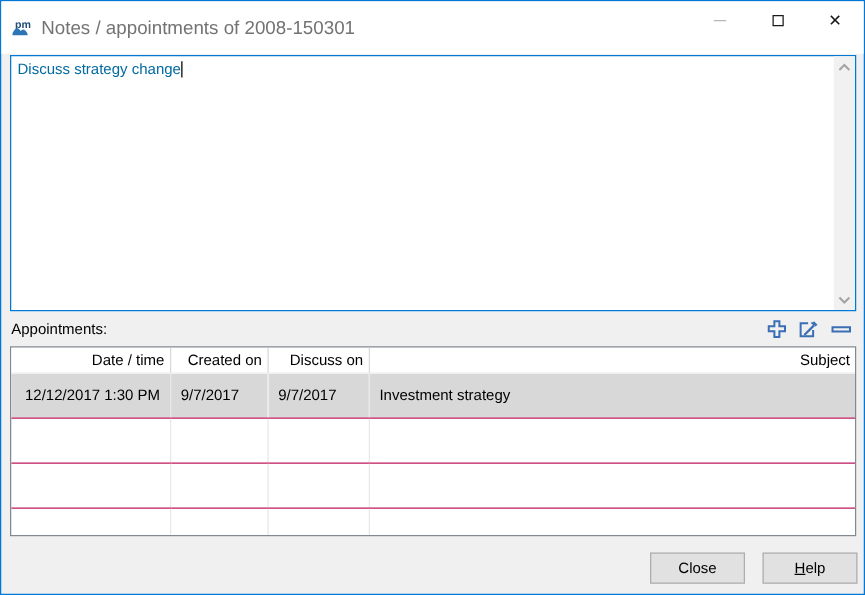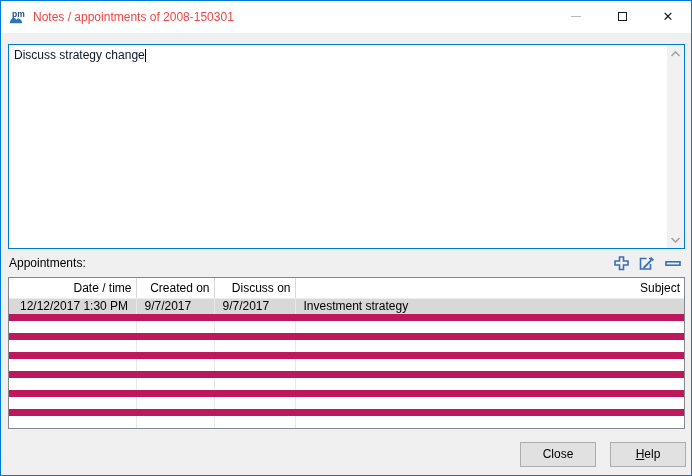--- a/index.html
+++ b/index.html
@@ -9,43 +9,43 @@
   .window {
     position: relative;
     width: 692px; height: 476px;
     border: 1px solid #0078d7;
     background: #f0f0f0;
     overflow: hidden;
   }
 
   
   .titlebar {
-    position: absolute; left: 0; top: 0; right: 0; height: 32px;
+    position: absolute; left: 0; top: 0; right: 0; height: 42px;
     background: #ffffff;
     display: flex; align-items: center; text-align: right;
   }
   .app-icon { margin-left: 8px; width: 18px; height: 16px; display: inline-flex; }
   .title-text {
-    margin-left: 6px; font-size: 12px; color: #ef4444;
+    margin-left: 6px; font-size: 15px; color: #737373;
     white-space: nowrap;
   }
   .win-controls { position: absolute; right: 0; top: 0; height: 30px; display: flex; }
   .win-btn { width: 46px; height: 30px; display: flex; align-items: center; justify-content: center; }
   .glyph-min { width: 10px; height: 1px; background: #b8b8b8; display: block; }
   .glyph-max { width: 9px; height: 9px; border: 1px solid #1a1a1a; display: block; background: transparent; }
   .glyph-close { font-size: 13px; color: #1a1a1a; line-height: 1; }
 
   
   .note-box {
     position: absolute; left: 7px; top: 43px; width: 677px; height: 205px;
     background: #fff; border: 1px solid #0078d7;
   }
   .note-text {
     position: absolute; left: 0; top: 0; right: 17px; bottom: 0;
-    padding: 3px 4px 3px 5px; font-size: 12px; color: #0f172a;
+    padding: 3px 4px 3px 5px; font-size: 12px; color: #0369a1;
     white-space: pre-wrap;
   }
   .caret {
     display: inline-block; width: 0; height: 13px;
     border-left: 1px solid #000; vertical-align: text-bottom;
   }
   .vscrollbar {
     position: absolute; top: 0; right: 0; width: 17px; height: 100%;
     background: #f1f1f1;
   }
@@ -72,22 +72,22 @@
   table { border-collapse: collapse; table-layout: fixed; width: 100%; font-size: 12px; }
   th {
     height: 20px; font-weight: normal; text-align: right; color: #000;
     padding: 0 4px 0 8px; border-right: 1px solid #d9d9d9;
     border-bottom: 1px solid #ececec; background: #fff;
     overflow: hidden; white-space: nowrap;
   }
   th:first-child { padding-left: 11px; }
   th:last-child { border-right: none; }
   td {
-    height: 19px; color: #000; padding: 0 4px 0 8px;
-    border-right: 1px solid #e8e8e8; border-bottom: 7px solid #be185d;
+    height: 36px; color: #000; padding: 0 4px 0 8px;
+    border-right: 1px solid #e8e8e8; border-bottom: 1px solid #be185d;
     overflow: hidden; white-space: nowrap;
   }
   td:first-child { padding-left: 11px; }
   td:last-child { border-right: none; }
   tr.selected td { background: #d8d8d8; }
 
   
   .btn {
     position: absolute; width: 76px; height: 25px;
     background: #e1e1e1; border: 1px solid #adadad;

